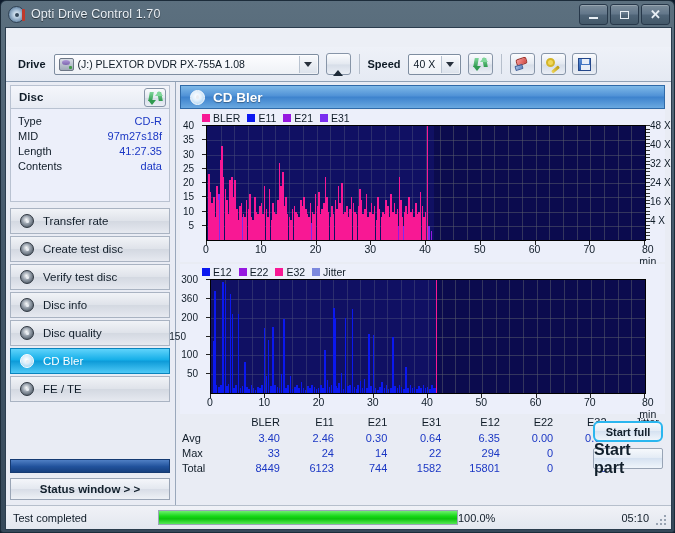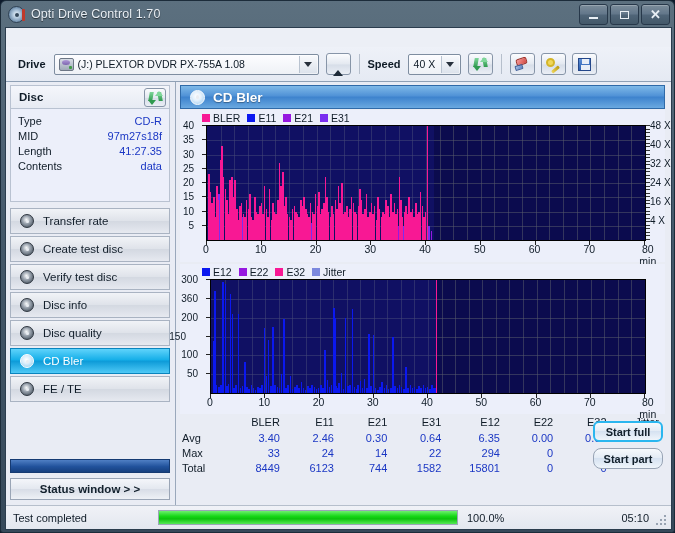--- a/index.html
+++ b/index.html
@@ -238,41 +238,41 @@
   #start-full{
     position:absolute;right:2px;top:5px;width:70px;height:21px;
     background:linear-gradient(180deg,#f6f9fc 0%,#e3ebf5 48%,#d6e2f1 50%,#eff5fb 100%);
     border:2px solid #2ab6ef;box-sizing:border-box;border-radius:6px;
     display:flex;align-items:center;justify-content:center;
     font-size:11px;font-weight:bold;color:#12202c;
   }
   #start-part{
     position:absolute;right:2px;top:32px;width:70px;height:21px;
     background:linear-gradient(180deg,#f6f9fc 0%,#e3ebf5 48%,#d6e2f1 50%,#eff5fb 100%);
-    border:1px solid #98a4b5;box-sizing:border-box;border-radius:8px;
+    border:1px solid #98a4b5;box-sizing:border-box;border-radius:2px;
     display:flex;align-items:center;justify-content:center;
-    font-size:11px;font-weight:bold;color:#12202c;
+    font-size:16px;font-weight:bold;color:#12202c;
   }
 
   
   #statusbar{
     position:absolute;left:0;bottom:0;width:100%;height:24px;
     background:linear-gradient(180deg,#f0f2f7 0%,#e3e7ef 100%);
     border-top:1px solid #b6bfcc;box-sizing:border-box;display:flex;align-items:center;
   }
   #status-text{font-size:11px;color:#101c28;margin-left:7px;width:145px;}
   #progress-outer{
     width:300px;height:15px;background:#e9ecf2;border:1px solid #9aa5b6;box-sizing:border-box;
     position:relative;overflow:hidden;
   }
   #progress-fill{
     position:absolute;left:0;top:0;bottom:0;
     background:linear-gradient(180deg,#6ef06e 0%,#17d817 40%,#0cc20c 60%,#55e955 100%);
   }
-  #progress-pct{font-size:11px;color:#101c28;margin-left:9px;width:55px;}
+  #progress-pct{font-size:11px;color:#101c28;width:55px;}
   #elapsed{font-size:11px;color:#101c28;margin-left:auto;margin-right:22px;}
   #grip{position:absolute;right:4px;bottom:3px;width:11px;height:11px;}
   #grip i{position:absolute;width:2px;height:2px;background:#98a3b2;display:block;}
 </style>
 </head>
 <body>
 
 <div id="window">
 
   <div id="titlebar">

